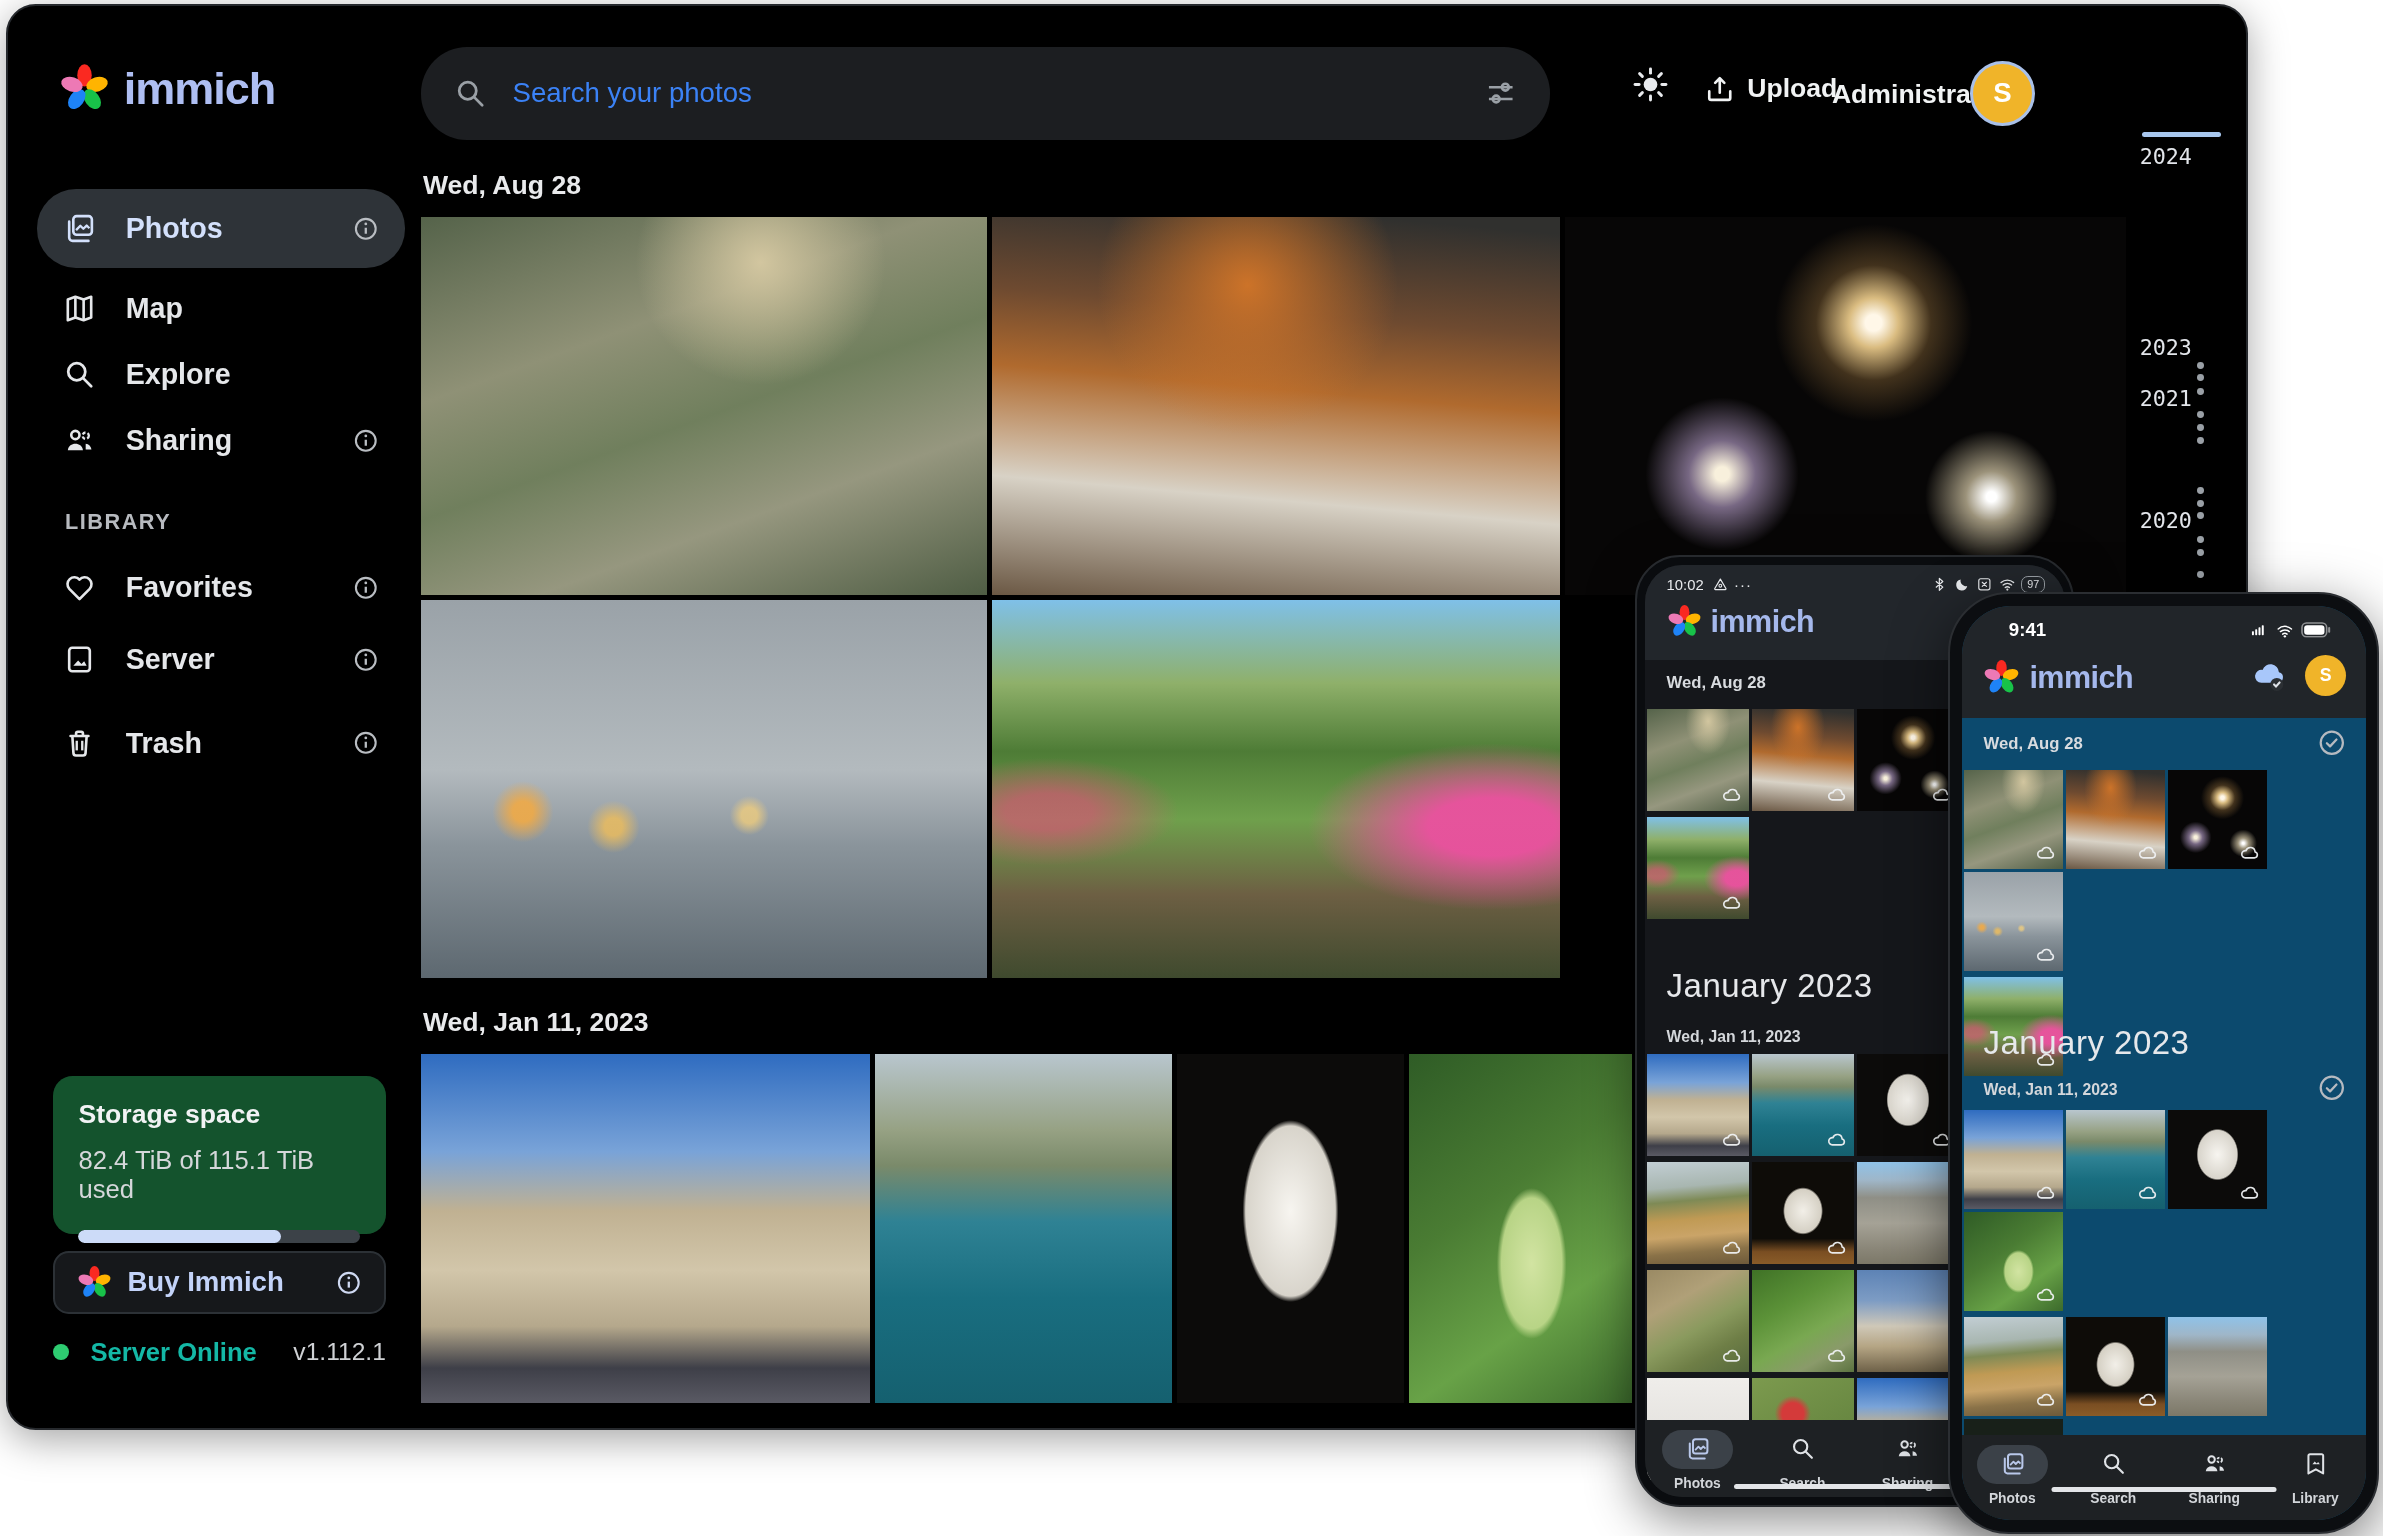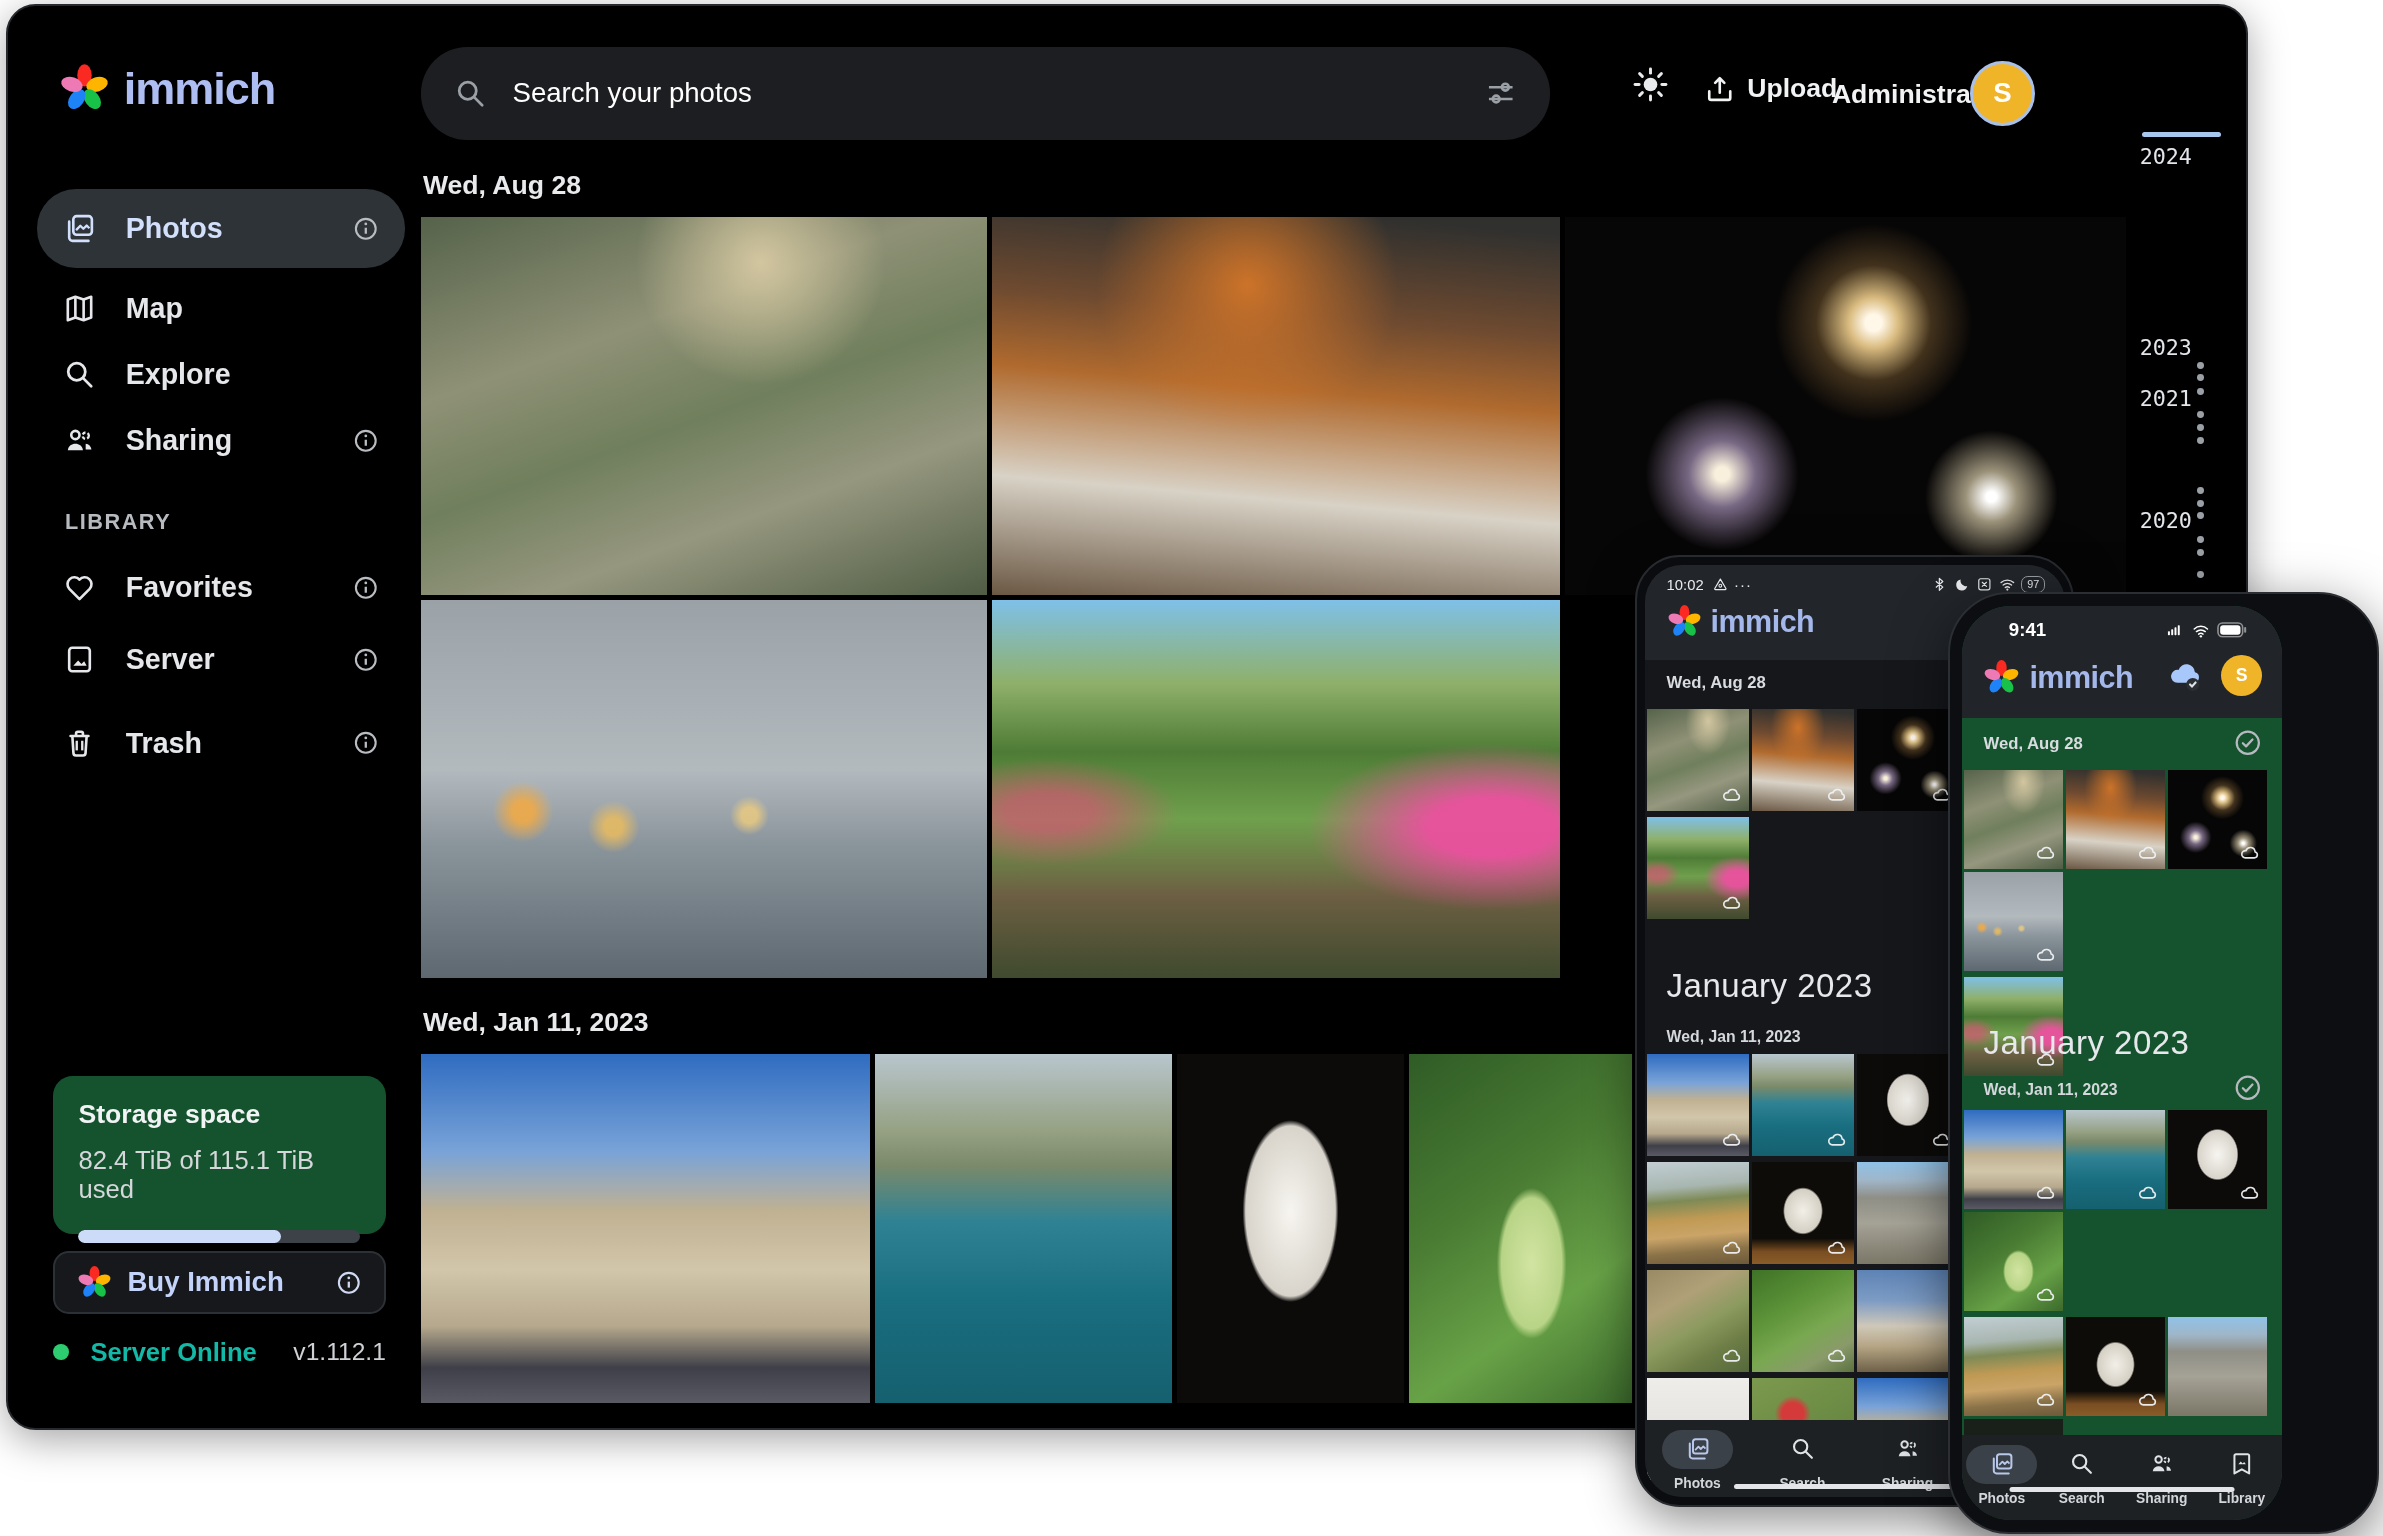--- a/index.html
+++ b/index.html
@@ -5,21 +5,21 @@
   html,body{margin:0;padding:0;background:#fff;}
   body{width:2384px;height:1537px;overflow:hidden;font-family:"Liberation Sans",sans-serif;-webkit-font-smoothing:antialiased;}
   .canvas{position:relative;width:2384px;height:1537px;background:#fff;}
   svg.ic{display:block;}
   
   .desktop{position:absolute;left:5.9px;top:3.9px;width:2238px;height:1422px;background:#000;border:2px solid #26292d;border-radius:29.6px;overflow:hidden;box-shadow:0 9.9px 39px rgba(0,0,0,.35);}
   
   .dt-logo{position:absolute;left:51px;top:57px;display:flex;align-items:center;gap:13.8px;}
   .dt-logo .word{font-size:45px;font-weight:bold;color:#aebef2;letter-spacing:-1px;}
   .searchbar{position:absolute;left:413px;top:41px;width:1129px;height:93px;background:#1c1e21;border-radius:46px;display:flex;align-items:center;padding:0 33px;box-sizing:border-box;color:#9aa0a6;}
-  .searchbar .ph-text{font-size:27.6px;color:#ffffff;margin-left:25.6px;flex:1;}
+  .searchbar .ph-text{font-size:27.6px;color:#3b82f6;margin-left:25.6px;flex:1;}
   .sun{left:1623px;top:59px;position:absolute;color:#e8eaed;}
   .upload{position:absolute;left:1696px;top:67px;display:flex;align-items:center;gap:11.8px;color:#f1f3f4;font-size:26.6px;font-weight:bold;cursor:pointer;}
   .admin{position:absolute;left:1824px;top:73px;color:#f1f3f4;font-size:26.6px;font-weight:bold;cursor:pointer;}
   .avatar{position:absolute;left:1962px;top:55px;width:59px;height:59px;border-radius:50%;background:#f0b429;border:3px solid #a9c0e8;display:flex;align-items:center;justify-content:center;font-size:27.6px;font-weight:bold;color:#fff;}
   
   .sidebar{position:absolute;left:29.6px;top:183px;width:368px;display:flex;flex-direction:column;}
   .sb-item{display:flex;align-items:center;height:66px;padding:0 25.6px;border-radius:39px;color:#e5e7ea;cursor:pointer;}
   .sb-item.active{background:#2e3338;height:79px;color:#d3e0fb;margin-bottom:7.9px;}
   .sb-item .lbl{font-size:28.6px;font-weight:600;margin-left:29.6px;flex:1;}
   .sb-item .inf{color:#b9bdc2;}
@@ -84,21 +84,21 @@
   .tile .cl{position:absolute;right:5.9px;bottom:4.9px;color:#f0f2f4;opacity:.95;}
   .p-month{position:absolute;left:21.7px;font-size:33px;color:#e6e8eb;letter-spacing:0.5px;}
   .p-date2{position:absolute;left:21.7px;font-size:15.8px;font-weight:600;color:#d4d7db;}
   .p-nav{position:absolute;left:0;width:100%;background:#1e2124;display:flex;justify-content:space-around;align-items:flex-start;padding-top:9.9px;box-sizing:border-box;}
   .nav-item{display:flex;flex-direction:column;align-items:center;gap:6.9px;width:95px;cursor:pointer;}
   .nav-item .pill{width:71px;height:39px;border-radius:21.7px;display:flex;align-items:center;justify-content:center;color:#dfe2e6;}
   .nav-item.active .pill{background:#3b4148;color:#b9c8ea;}
   .nav-item .nl{font-size:13.8px;font-weight:600;color:#d3d6da;}
   .homebar{position:absolute;left:50%;transform:translateX(-50%);height:4.9px;border-radius:3px;background:#e3e5e8;}
   .p2{left:1948px;top:592px;width:431px;height:942px;background:#0c0e11;border:2px solid #2b2e32;border-radius:61px;box-shadow:0 15.8px 54px rgba(0,0,0,.5);z-index:3;}
-  .p2-screen{position:absolute;left:11.8px;top:11.8px;width:320px;height:914px;border-radius:49px;background:#14532d;overflow:hidden;}
+  .p2-screen{position:absolute;left:11.8px;top:11.8px;width:404px;height:914px;border-radius:49px;background:#0c4a6e;overflow:hidden;}
   .p-top2{position:absolute;left:0;top:0;width:100%;height:112px;background:#212529;}
   .p2-status{position:absolute;left:47px;right:35px;top:11.8px;height:25.6px;display:flex;align-items:center;color:#fff;}
   .p2-status .time{font-size:18.7px;font-weight:bold;}
   .p2-status .sp{flex:1;}
   .p2-logo{position:absolute;left:21.7px;top:53px;display:flex;align-items:center;gap:8.9px;}
   .p2-hicons{position:absolute;right:19.7px;top:49px;display:flex;align-items:center;gap:15.8px;}
   .p2-avatar{width:41px;height:41px;border-radius:50%;background:#f0b429;display:flex;align-items:center;justify-content:center;color:#fff;font-weight:bold;font-size:17.7px;}
   .daterow-chk{position:absolute;color:#b6bac0;}
 </style>
 </head>

